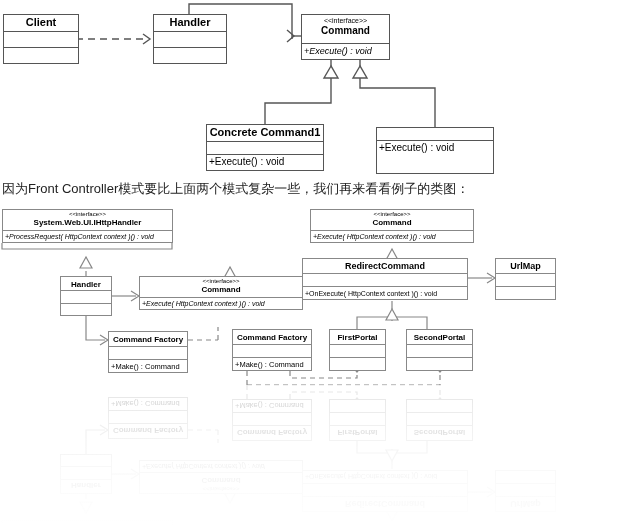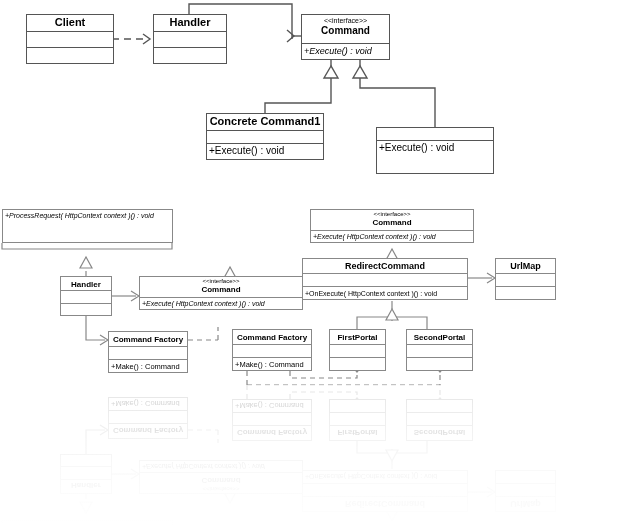--- a/index.html
+++ b/index.html
@@ -129,21 +129,21 @@
       
       <path d="M265,127 L265,103 L331,103 L331,76"></path>
       
       <path d="M435,127 L435,88 L360,88 L360,76"></path>
     </g>
 
     <polygon points="331,66 324,78 338,78" fill="#ffffff" stroke="#555555" stroke-width="1.4"></polygon>
     <polygon points="360,66 353,78 367,78" fill="#ffffff" stroke="#555555" stroke-width="1.4"></polygon>
   </svg>
 
-  <div class="uml-box" style="left:3px;top:14px;width:88px;height:50px;margin-left:23px;">
+  <div class="uml-box" style="left:3px;top:14px;width:76px;height:50px;">
     <div class="row hdr" style="height:17px;font-size:11px;">
       <span class="name-txt">Client</span>
     </div>
     <div class="row empty" style="height:16px;"></div>
     <div class="row empty" style="height:15px;"></div>
   </div>
 
   <div class="uml-box" style="left:153px;top:14px;width:74px;height:50px;">
     <div class="row hdr" style="height:17px;font-size:11px;">
       <span class="name-txt">Handler</span>
@@ -153,33 +153,34 @@
   </div>
 
   <div class="uml-box" style="left:301px;top:14px;width:89px;height:46px;">
     <div class="row hdr" style="height:29px;font-size:10px;padding-top:1px;">
       <span class="stereo">&lt;&lt;interface&gt;&gt;</span>
       <span class="name-txt">Command</span>
     </div>
     <div class="row ops" style="height:16px;font-size:9px;line-height:15px;">+Execute() : void</div>
   </div>
 
-  <div class="uml-box" style="left:206px;top:113px;width:118px;height:47px;">
+  <div class="uml-box" style="left:206px;top:124px;width:118px;height:47px;">
     <div class="row hdr" style="height:17px;font-size:11px;">
       <span class="name-txt">Concrete Command1</span>
     </div>
     <div class="row empty" style="height:13px;"></div>
     <div class="row ops plain" style="height:15px;font-size:10px;line-height:14px;">+Execute() : void</div>
   </div>
 
   <div class="uml-box" style="left:376px;top:127px;width:118px;height:47px;">
     <div class="row empty" style="height:13px;"></div>
     <div class="row ops plain" style="height:15px;font-size:10px;line-height:14px;">+Execute() : void</div>
   </div>
 
+  <div id="cn-text">因为Front Controller模式要比上面两个模式复杂一些，我们再来看看例子的类图：</div>
 
   <svg id="svg-bot" width="625" height="180" style="position:absolute;left:0;top:205px;z-index:1;">
     <g stroke="#888888" stroke-width="1.2" fill="none">
 
       <path d="M86,71 L86,52" stroke-dasharray="5,4"></path>
       <path d="M2,38 L2,44 L172,44 L172,38"></path>
 
       <path d="M112,91 L136,91"></path>
       <path d="M131,86 L139,91 L131,96"></path>
 
@@ -211,20 +212,24 @@
     <polygon points="392,44 386,55 398,55" fill="#ffffff" stroke="#888888" stroke-width="1.2"></polygon>
     <polygon points="392,104 386,115 398,115" fill="#ffffff" stroke="#888888" stroke-width="1.2"></polygon>
 
     <g stroke="#888888" stroke-width="1.2" fill="none">
       <path d="M352,161 L357,167 L362,161"></path>
       <path d="M435,161 L440,167 L445,161"></path>
     </g>
   </svg>
 
   <div class="uml-box" style="left:2px;top:209px;width:171px;height:34px;border-color:#888888;">
+    <div class="row hdr" style="height:21px;font-size:8px;border-color:#888888;padding-top:0;">
+      <span class="stereo" style="font-size:6px;line-height:8px;">&lt;&lt;interface&gt;&gt;</span>
+      <span class="name-txt" style="font-size:8px;line-height:10px;">System.Web.UI.IHttpHandler</span>
+    </div>
     <div class="row ops" style="height:12px;font-size:7px;line-height:12px;">+ProcessRequest( HttpContext context )() : void</div>
   </div>
 
   <div class="uml-box" style="left:310px;top:209px;width:164px;height:34px;border-color:#888888;">
     <div class="row hdr" style="height:21px;font-size:8px;border-color:#888888;padding-top:0;">
       <span class="stereo" style="font-size:6px;line-height:8px;">&lt;&lt;interface&gt;&gt;</span>
       <span class="name-txt" style="font-size:8px;line-height:10px;">Command</span>
     </div>
     <div class="row ops" style="height:12px;font-size:7px;line-height:12px;">+Execute( HttpContext context )() : void</div>
   </div>

